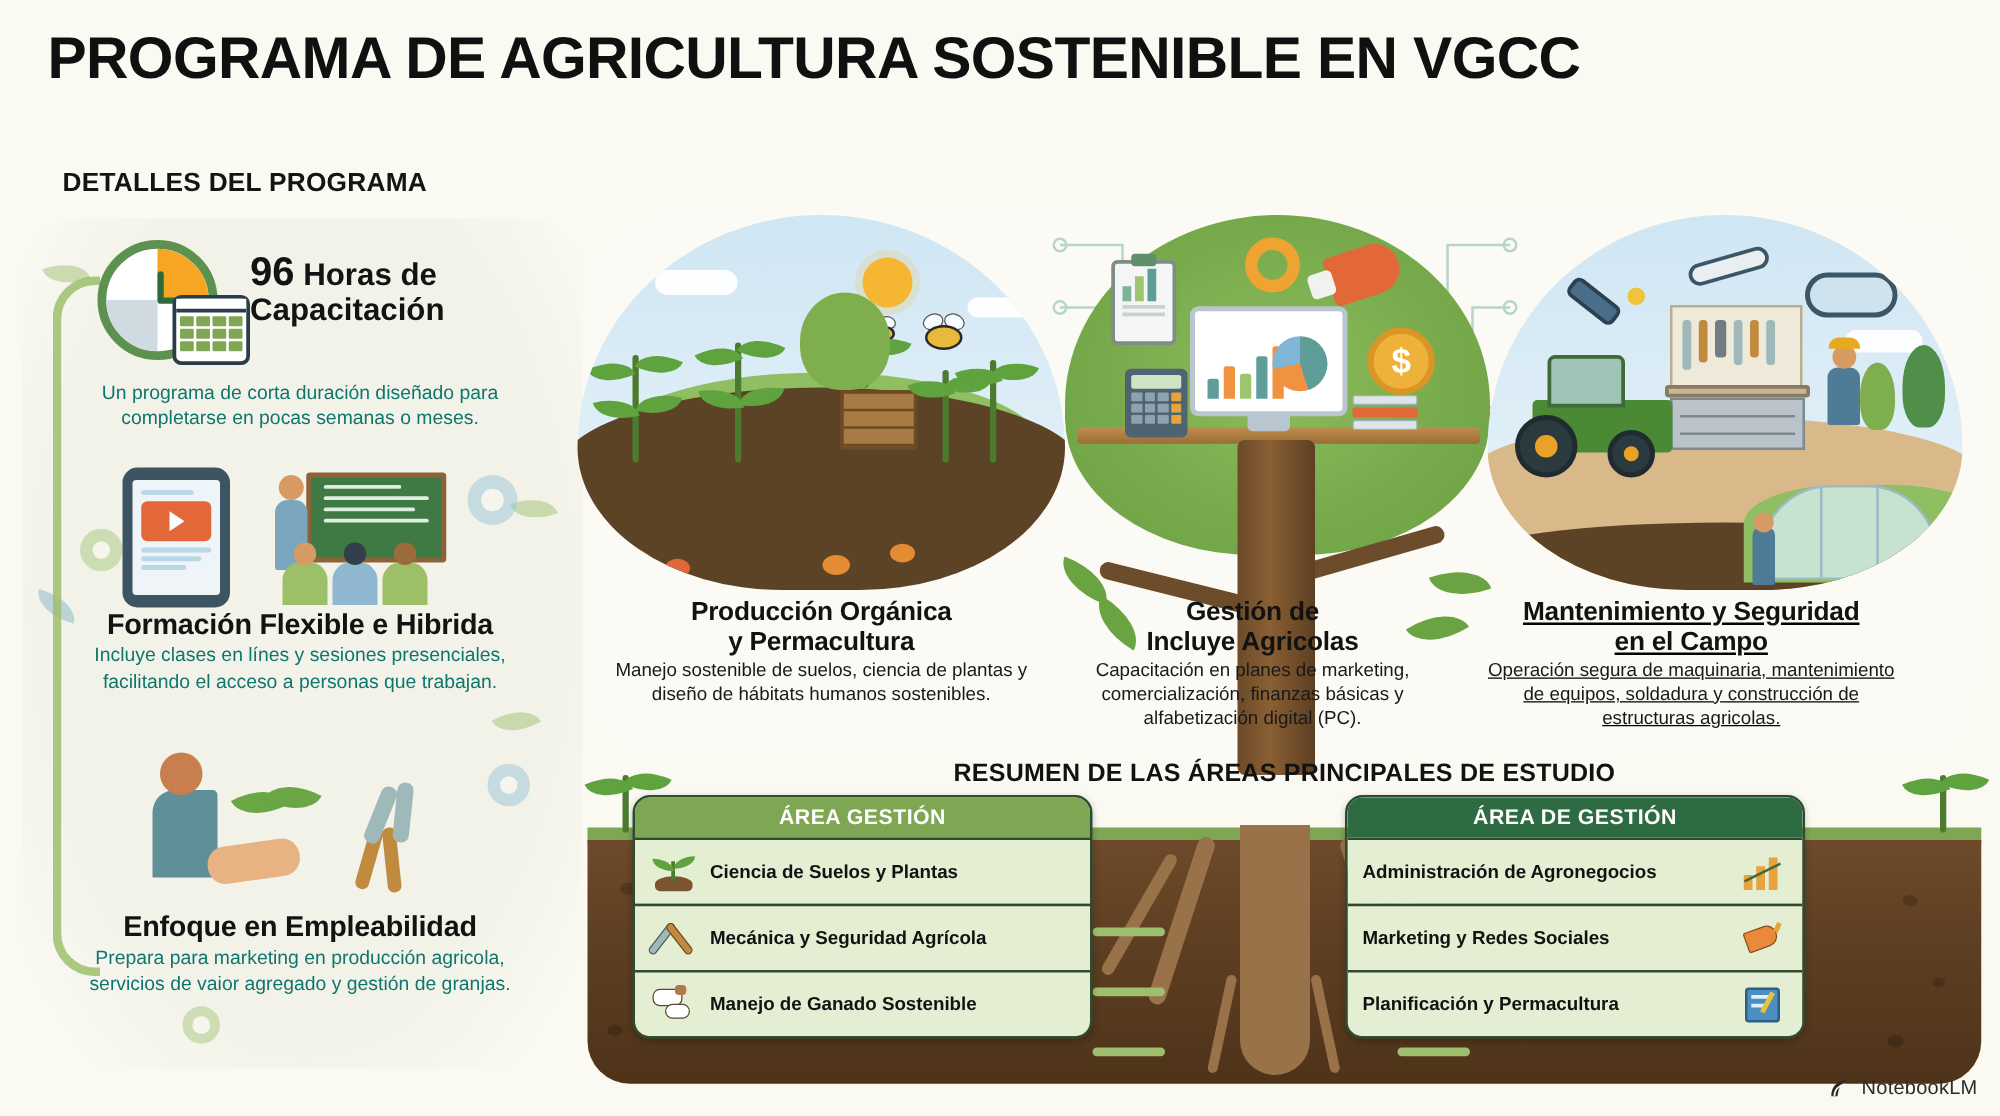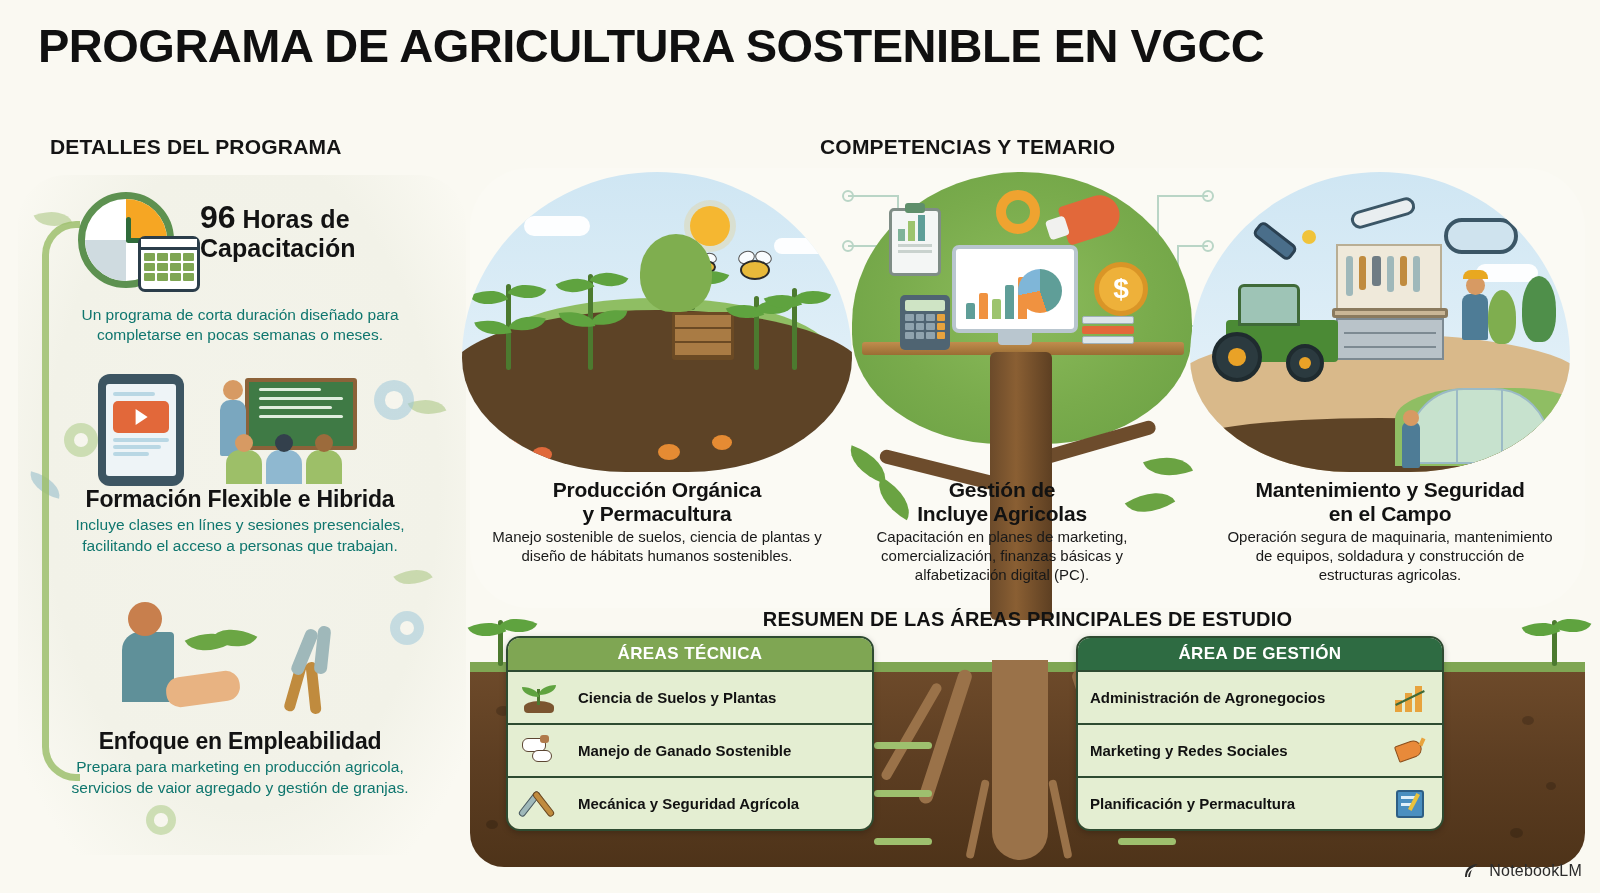--- a/index.html
+++ b/index.html
@@ -369,21 +369,21 @@
 
   
   .cap { position: absolute; text-align: center; }
   .cap h4 {
     font-size: 21px; font-weight: 800; color: #121212;
     line-height: 1.12; letter-spacing: -0.2px;
   }
   .cap p { font-size: 15px; line-height: 1.25; color: #191919; margin-top: 3px; }
   #cap-0 { left: 492px; top: 478px; width: 330px; }
   #cap-1 { left: 842px; top: 478px; width: 320px; }
-  #cap-2 { left: 1220px; top: 478px; width: 340px; }
+  #cap-2 { left: 1183px; top: 478px; width: 340px; text-decoration: underline; }
 
   
   .soil {
     position: absolute; left: 470px; top: 672px; width: 1115px; height: 195px;
     background: linear-gradient(#6d4a2a 0%, #5d3e22 45%, #4e3319 100%);
     border-radius: 0 0 34px 34px;
   }
   .soil-top {
     position: absolute; left: 470px; top: 662px; width: 1115px; height: 14px;
     background: #7fa653;
@@ -410,21 +410,21 @@
     border: 2px solid #2e4b31;
     box-shadow: 0 2px 6px rgba(0,0,0,.22);
   }
   #area-0 { left: 506px; }
   #area-1 { left: 1076px; }
   .areabox .hd {
     height: 32px; display: flex; align-items: center; justify-content: center;
     color: #fff; font-size: 17px; font-weight: 800; letter-spacing: .4px;
   }
   .areabox .row {
-    height: 53px; display: flex; align-items: center; gap: 20px;
+    height: 53px; display: flex; align-items: center; gap: 10px;
     background: #e4eed2; border-top: 2px solid #2e4b31;
     padding: 0 12px; font-size: 15px; color: #121212; font-weight: 600;
   }
   .areabox .row .lbl { flex: 1; }
   #area-1 .row { justify-content: flex-end; }
   #area-1 .row .lbl { text-align: left; }
   .rowico {
     width: 38px; height: 34px; position: relative; flex: 0 0 38px;
   }
   .connector {
@@ -437,21 +437,20 @@
     font-size: 16px; color: #2b2b2b; letter-spacing: .2px;
   }
 </style>
 </head>
 <body>
 
 <div id="canvas">
 
   <div class="title">PROGRAMA DE AGRICULTURA SOSTENIBLE EN VGCC</div>
   <div class="sec-head" id="sec-left">DETALLES DEL PROGRAMA</div>
-  <div class="sec-head" id="sec-right">COMPETENCIAS Y TEMARIO</div>
 
   <div class="left-panel">
     <div class="leafdeco" style="left:18px; top:34px; transform:rotate(-20deg);"></div>
     <div class="leafdeco" style="left:10px; top:300px; transform:rotate(14deg); background:#8fb9c9;"></div>
     <div class="leafdeco" style="left:392px; top:222px; transform:rotate(160deg);"></div>
     <div class="leafdeco" style="left:378px; top:392px; transform:rotate(150deg);"></div>
     <div class="gear" style="left:46px; top:248px; width:34px; height:34px; background:#a7c97f;"></div>
     <div class="gear" style="left:356px; top:205px; width:40px; height:40px; background:#9ac6da;"></div>
     <div class="gear" style="left:372px; top:436px; width:34px; height:34px; background:#9ac6da;"></div>
     <div class="gear" style="left:128px; top:630px; width:30px; height:30px; background:#a7c97f;"></div>
@@ -777,44 +776,44 @@
   <div class="plant" style="position:absolute; left:498px; top:620px; height:46px;">
     <i style="left:-28px; top:0px; transform:rotate(-24deg)"></i>
     <i style="left:3px; top:-4px; transform:scaleX(-1) rotate(-24deg)"></i>
   </div>
   <div class="plant" style="position:absolute; left:1552px; top:620px; height:46px;">
     <i style="left:-28px; top:0px; transform:rotate(-24deg)"></i>
     <i style="left:3px; top:-4px; transform:scaleX(-1) rotate(-24deg)"></i>
   </div>
 
   <div class="areabox" id="area-0">
-    <div class="hd" id="hd-0" style="background: rgb(127, 166, 83);">ÁREAS TÉCNICA</div>
+    <div class="hd" id="hd-0" style="background: rgb(127, 166, 83);">ÁREA GESTIÓN</div>
     <div class="row">
       <span class="rowico">
         <i style="position:absolute;left:4px;bottom:2px;width:30px;height:12px;background:#7b5530;border-radius:50% 50% 4px 4px;display:block"></i>
         <i style="position:absolute;left:17px;bottom:10px;width:3px;height:16px;background:#4c7a2f;display:block"></i>
         <i style="position:absolute;left:2px;bottom:18px;width:17px;height:10px;background:#5fa33f;border-radius:0 100% 0 100%;display:block"></i>
         <i style="position:absolute;left:19px;bottom:20px;width:17px;height:10px;background:#5fa33f;border-radius:100% 0 100% 0;display:block"></i>
       </span>
       <span class="lbl">Ciencia de Suelos y Plantas</span>
     </div>
     <div class="row">
       <span class="rowico">
+        <i style="position:absolute;left:6px;top:2px;width:7px;height:30px;background:#9fb8ba;border:1.5px solid #4a5a60;border-radius:4px;transform:rotate(38deg);display:block"></i>
+        <i style="position:absolute;left:20px;top:2px;width:7px;height:30px;background:#c08b3e;border:1.5px solid #6b4a24;border-radius:4px;transform:rotate(-38deg);display:block"></i>
+      </span>
+      <span class="lbl">Mecánica y Seguridad Agrícola</span>
+    </div>
+    <div class="row">
+      <span class="rowico">
         <i style="position:absolute;left:2px;top:4px;width:24px;height:14px;background:#fff;border:1.5px solid #5c4632;border-radius:6px;display:block"></i>
         <i style="position:absolute;left:20px;top:1px;width:9px;height:8px;background:#b07a4a;border-radius:3px;display:block"></i>
         <i style="position:absolute;left:12px;top:16px;width:20px;height:12px;background:#fff;border:1.5px solid #5c4632;border-radius:6px;display:block"></i>
       </span>
       <span class="lbl">Manejo de Ganado Sostenible</span>
-    </div>
-    <div class="row">
-      <span class="rowico">
-        <i style="position:absolute;left:6px;top:2px;width:7px;height:30px;background:#9fb8ba;border:1.5px solid #4a5a60;border-radius:4px;transform:rotate(38deg);display:block"></i>
-        <i style="position:absolute;left:20px;top:2px;width:7px;height:30px;background:#c08b3e;border:1.5px solid #6b4a24;border-radius:4px;transform:rotate(-38deg);display:block"></i>
-      </span>
-      <span class="lbl">Mecánica y Seguridad Agrícola</span>
     </div>
   </div>
 
   <div class="areabox" id="area-1">
     <div class="hd" id="hd-1" style="background: rgb(46, 107, 66);">ÁREA DE GESTIÓN</div>
     <div class="row">
       <span class="lbl">Administración de Agronegocios</span>
       <span class="rowico">
         <i style="position:absolute;left:3px;bottom:3px;width:7px;height:12px;background:#e8a33d;display:block"></i>
         <i style="position:absolute;left:13px;bottom:3px;width:7px;height:19px;background:#e8a33d;display:block"></i>

